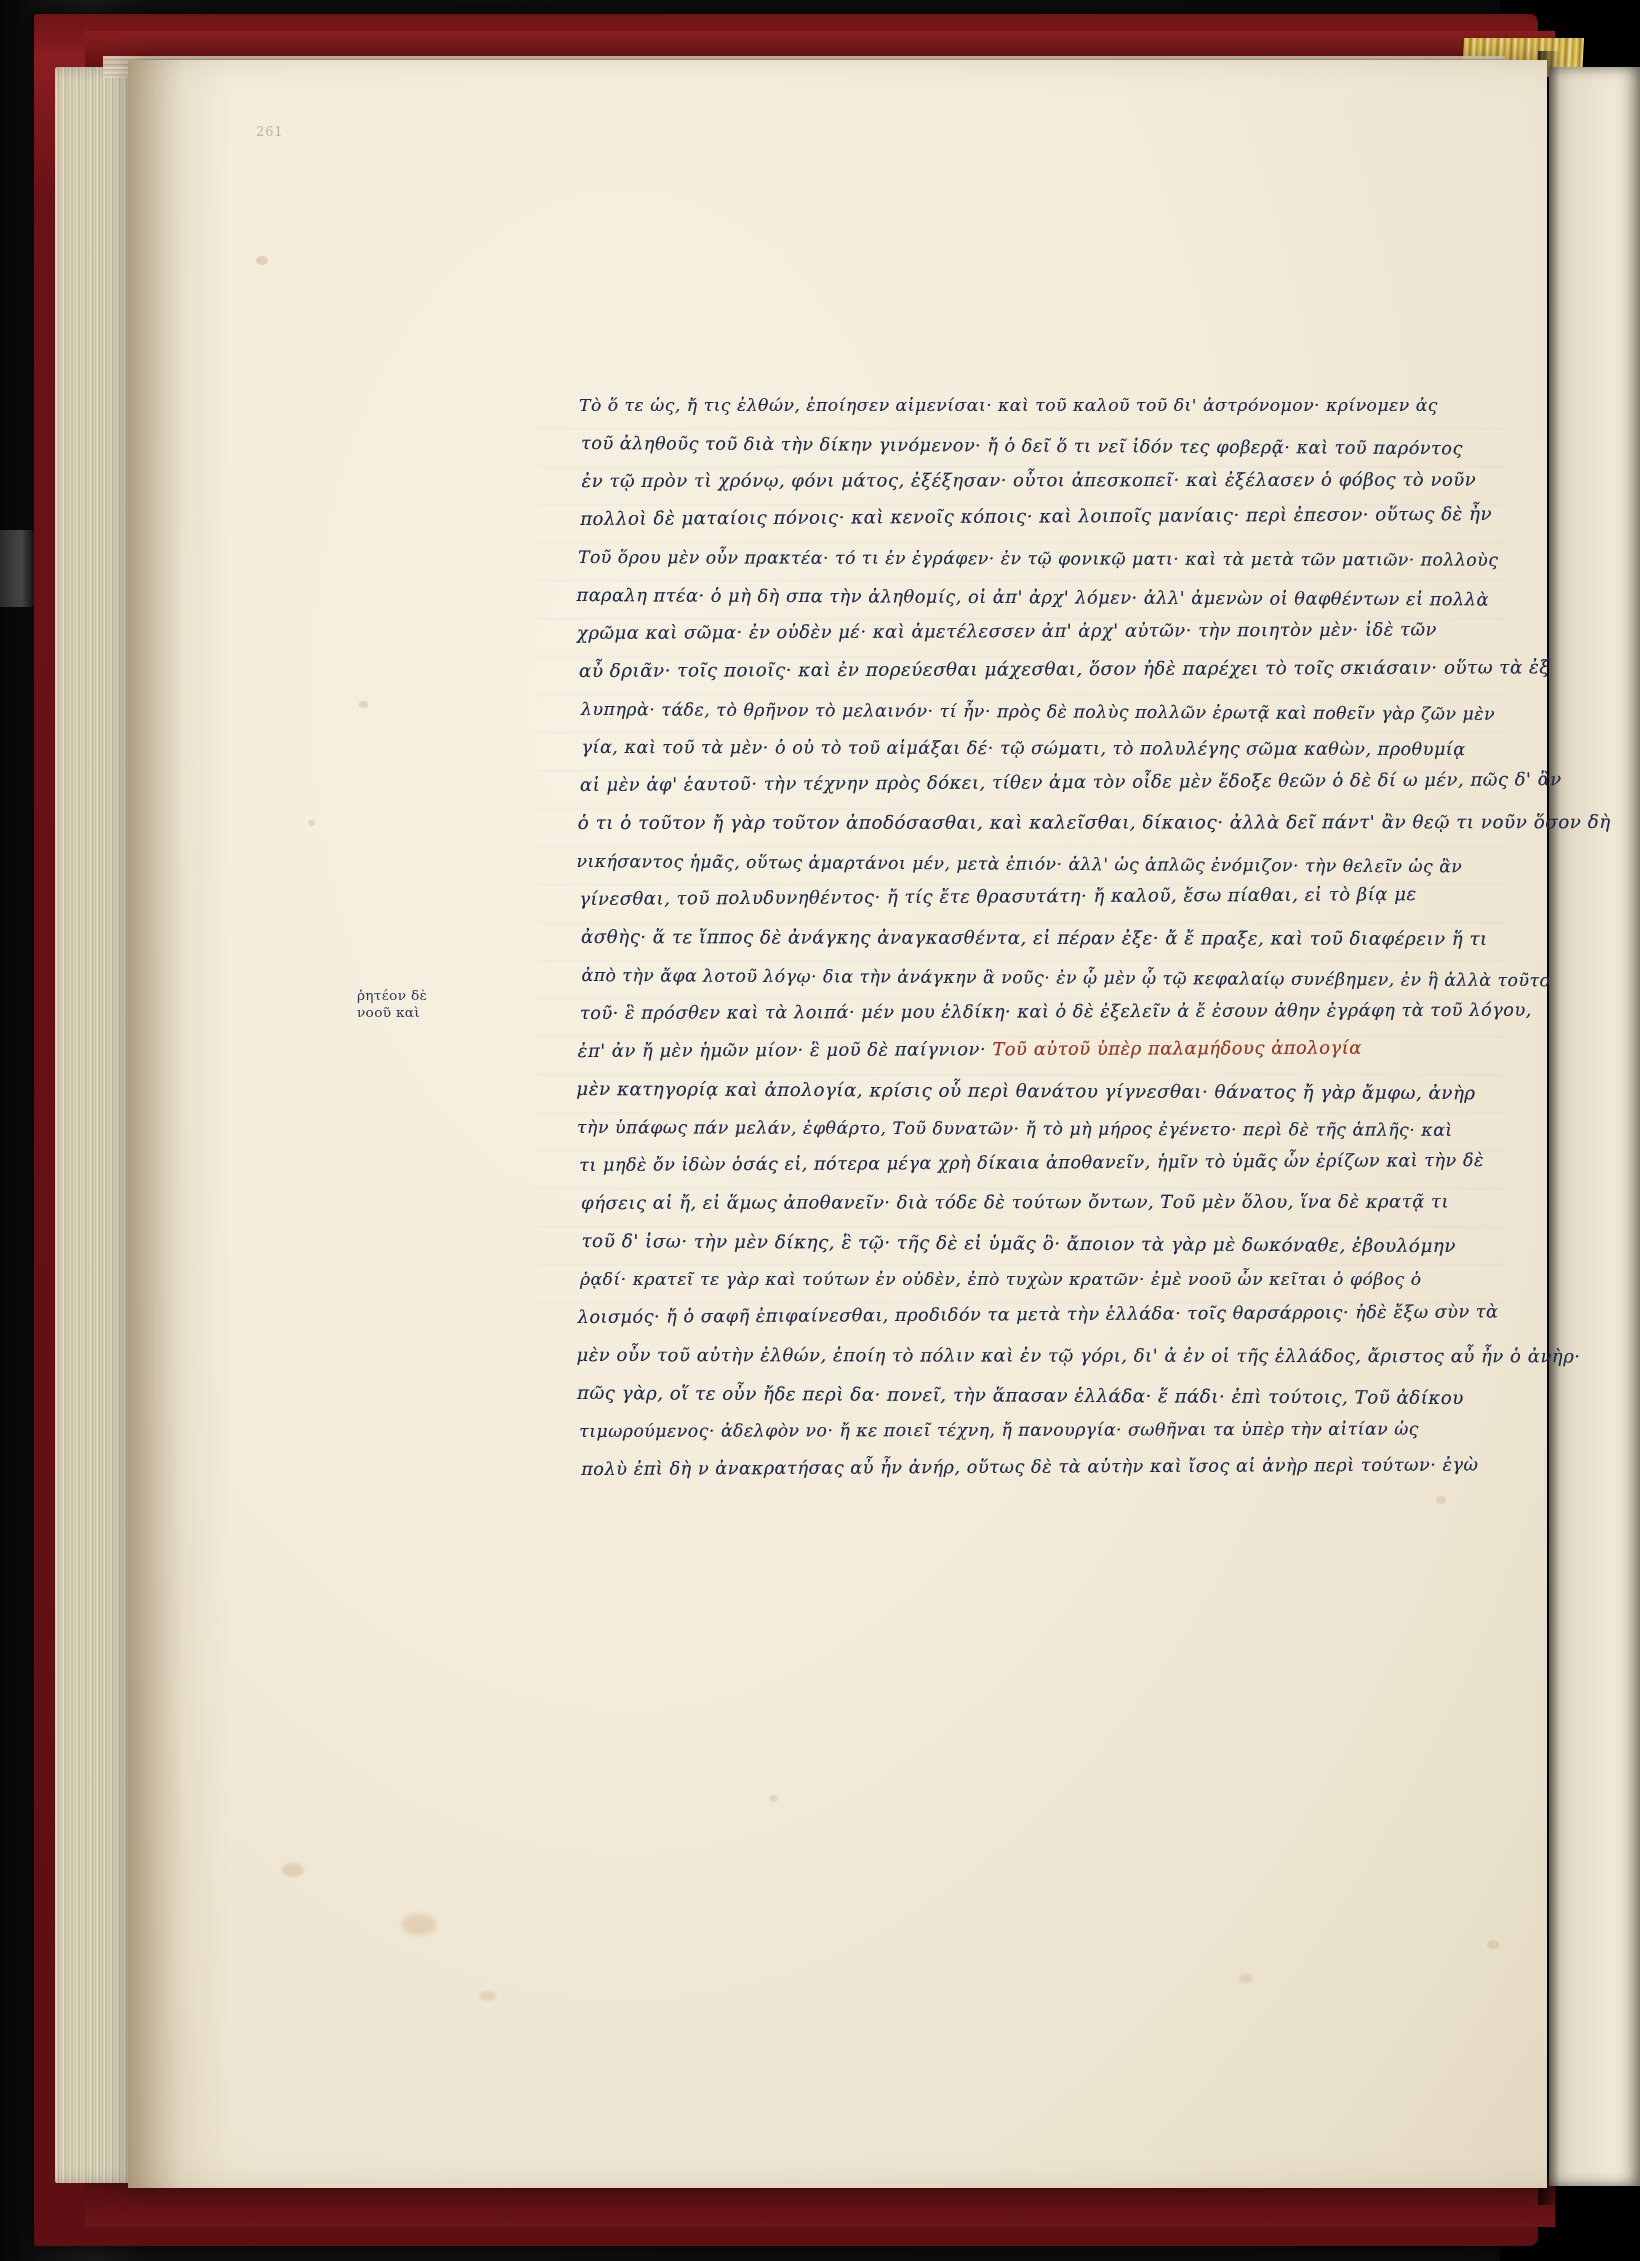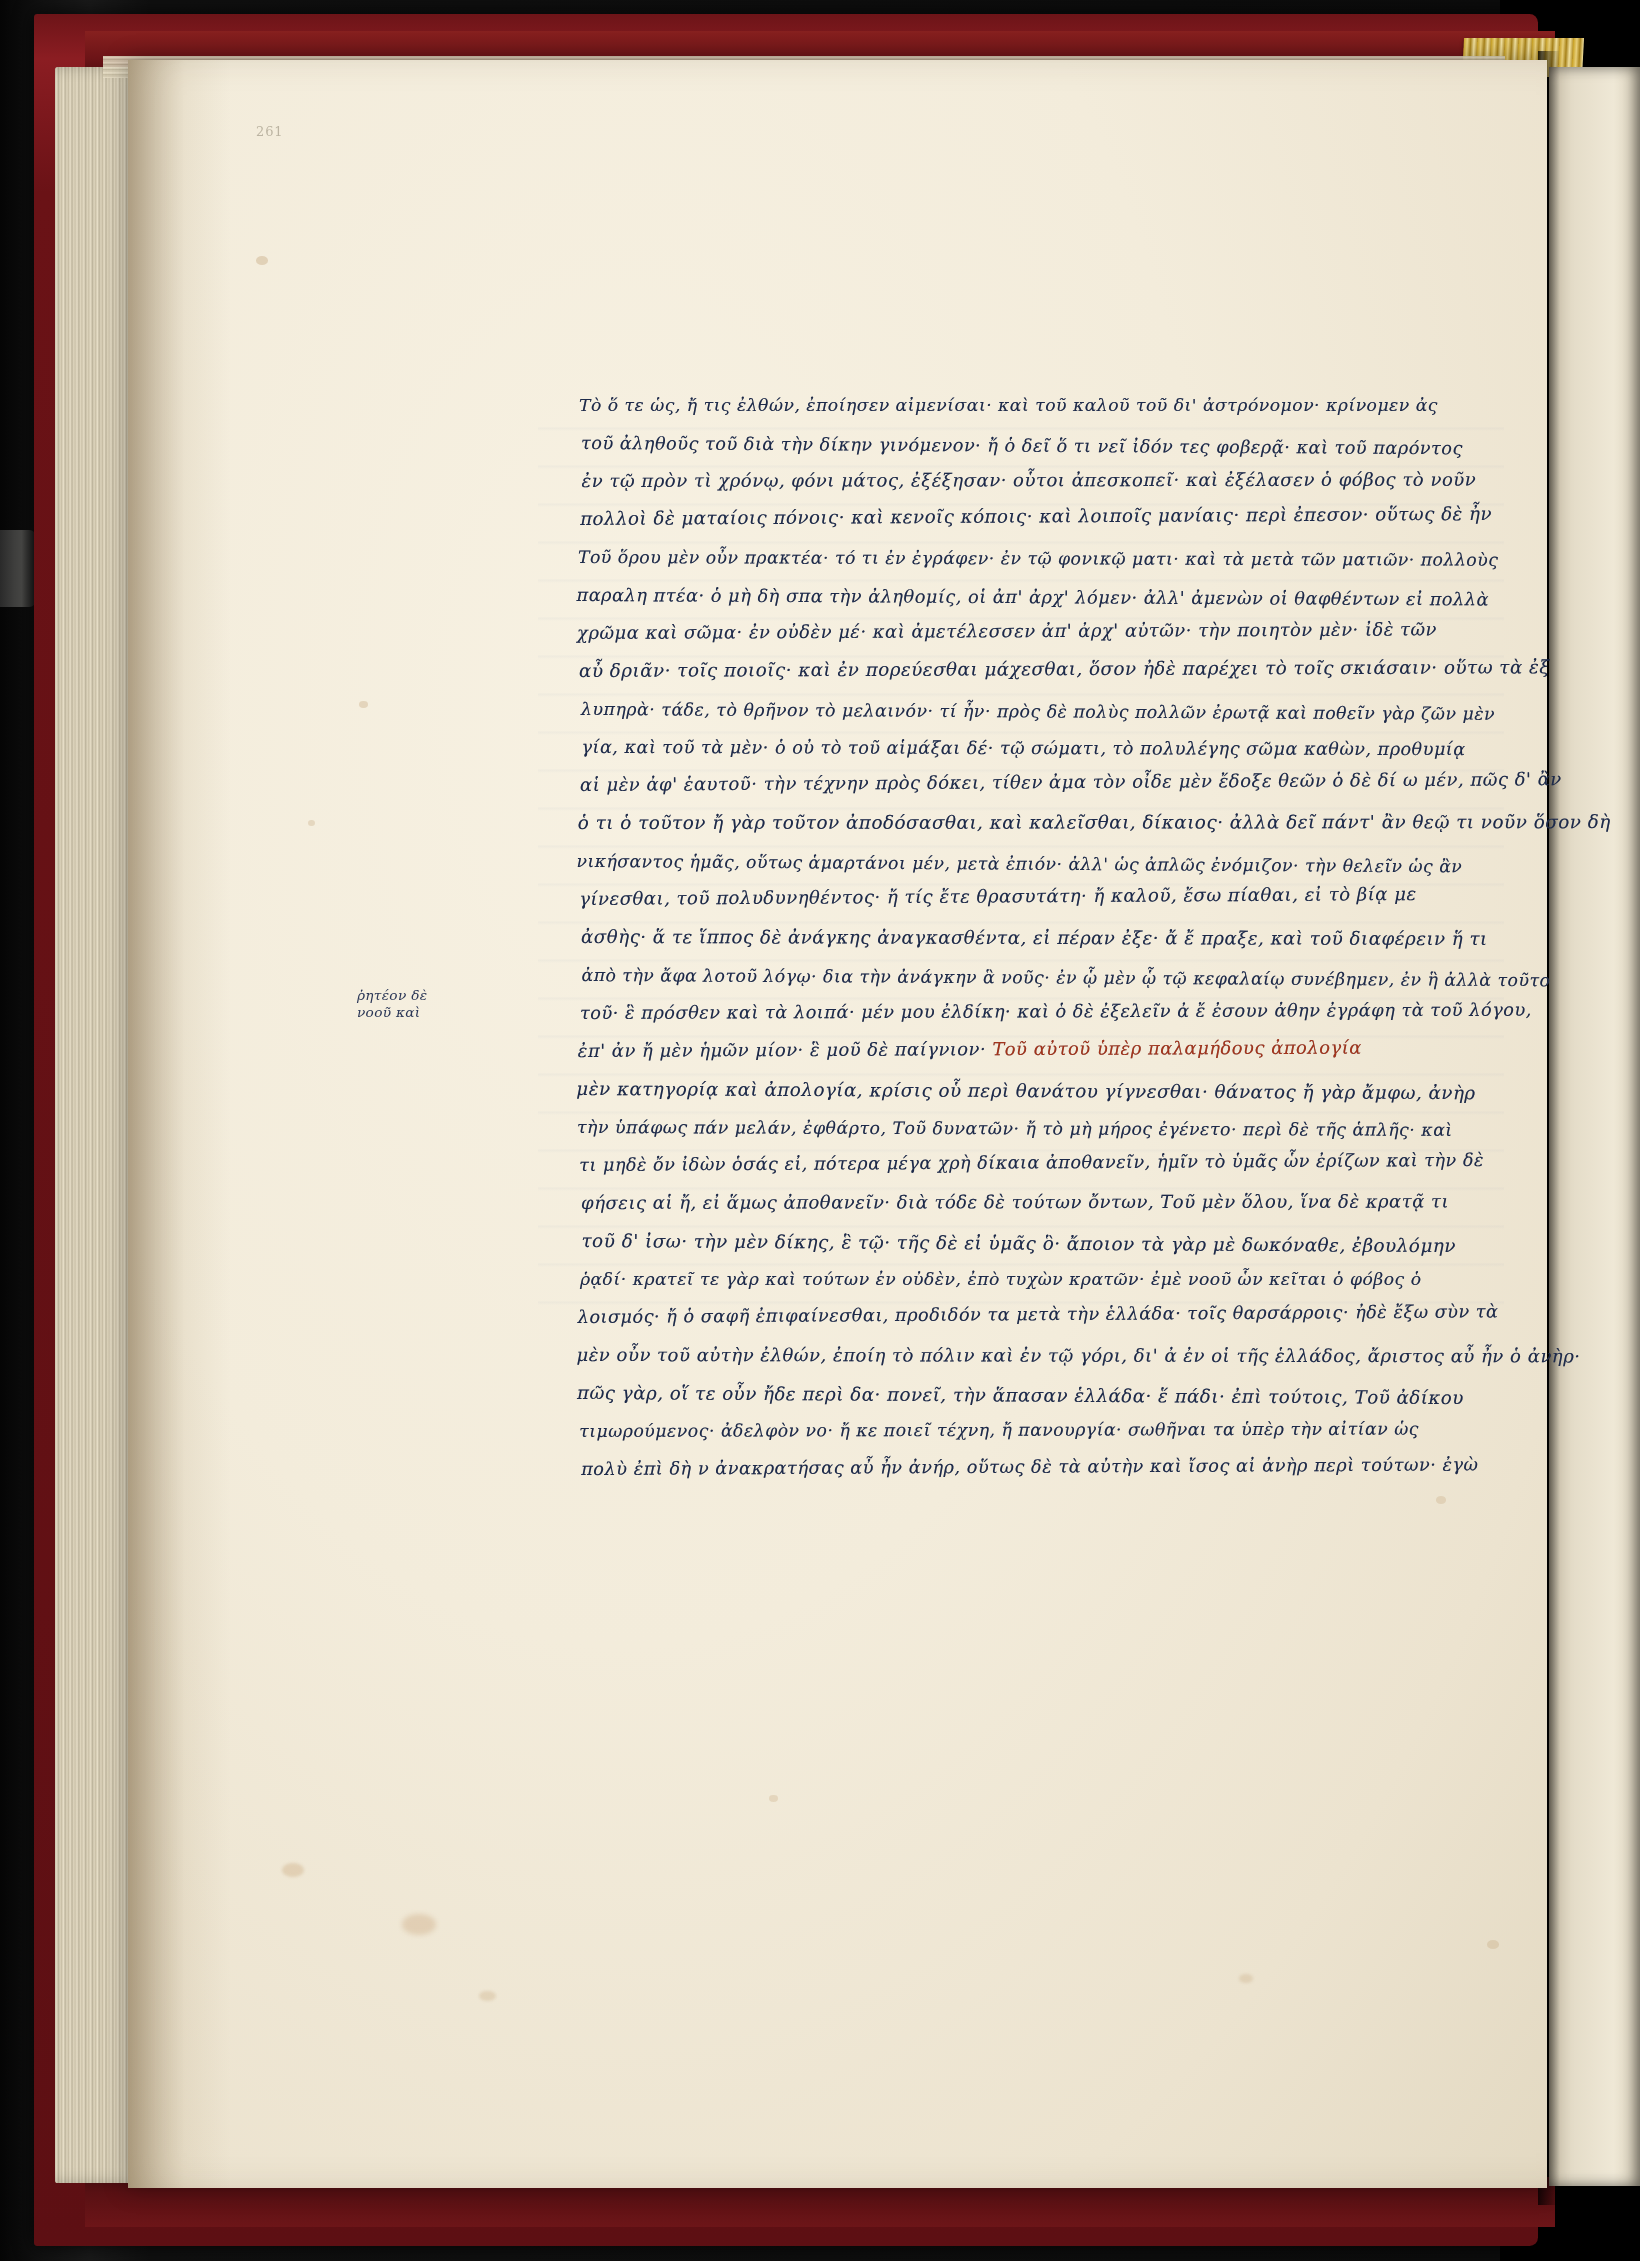--- a/index.html
+++ b/index.html
@@ -171,21 +171,20 @@
     color: #a3341b;
   }
 
   
   .margin-note {
     position: absolute;
     left: 357px;
     top: 987px;
     width: 171px;
     font-family: "DejaVu Serif", serif;
-    font-style: italic;
     font-size: 13.7px;
     line-height: 17px;
     color: #2a3656;
     letter-spacing: 0.3px;
   }
 
   
   .folio {
     position: absolute;
     left: 256px;

